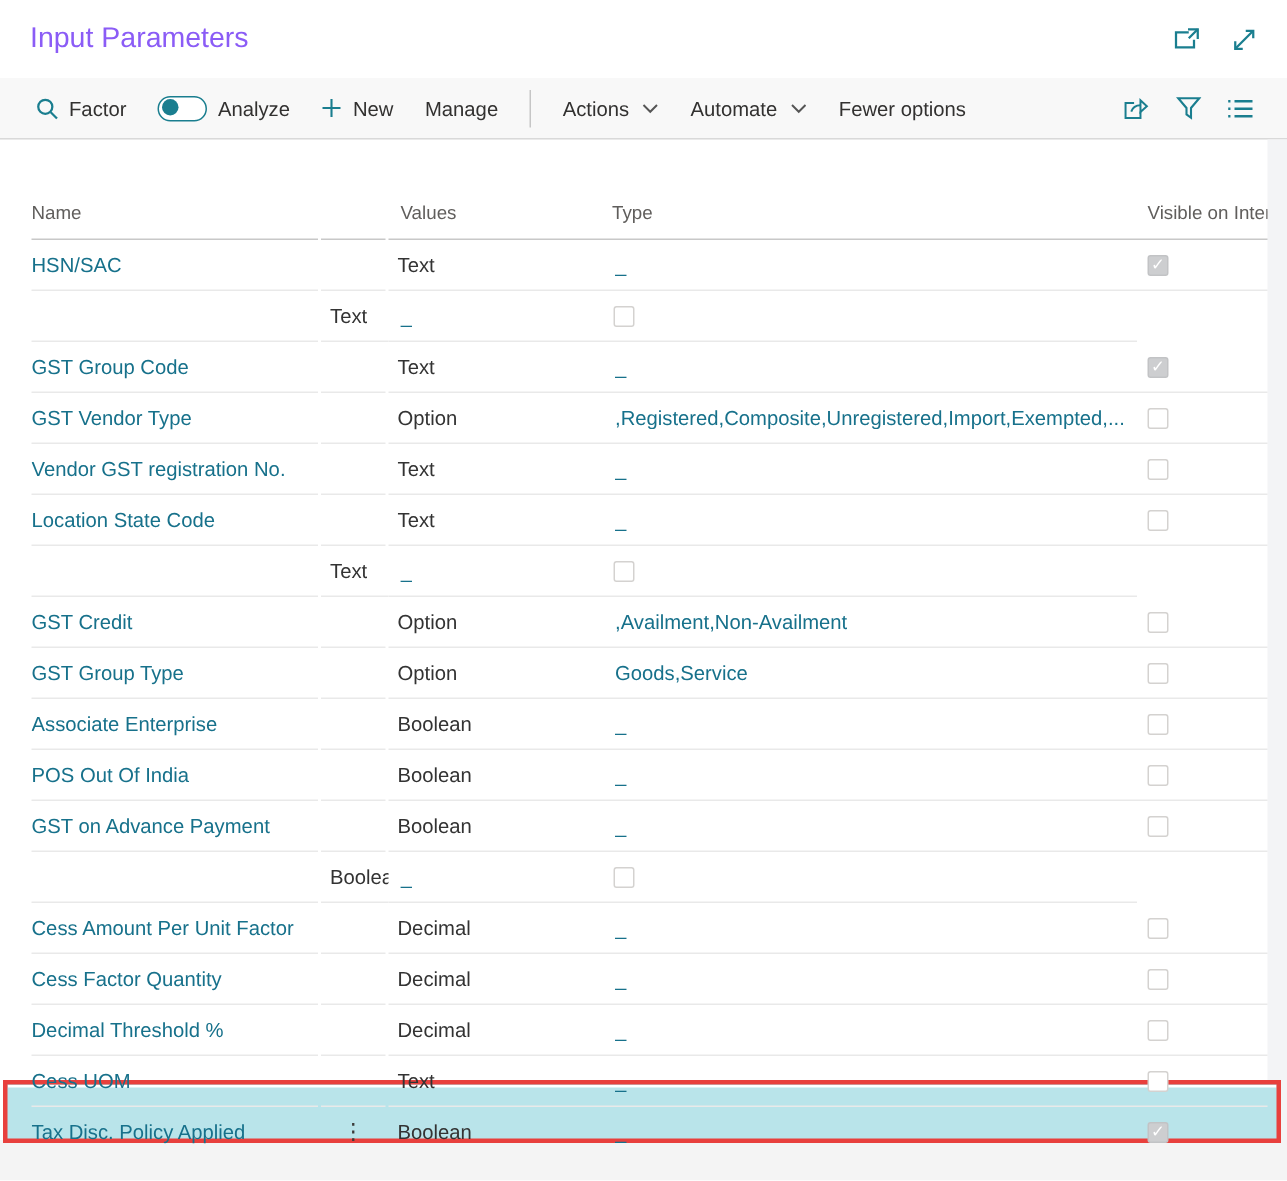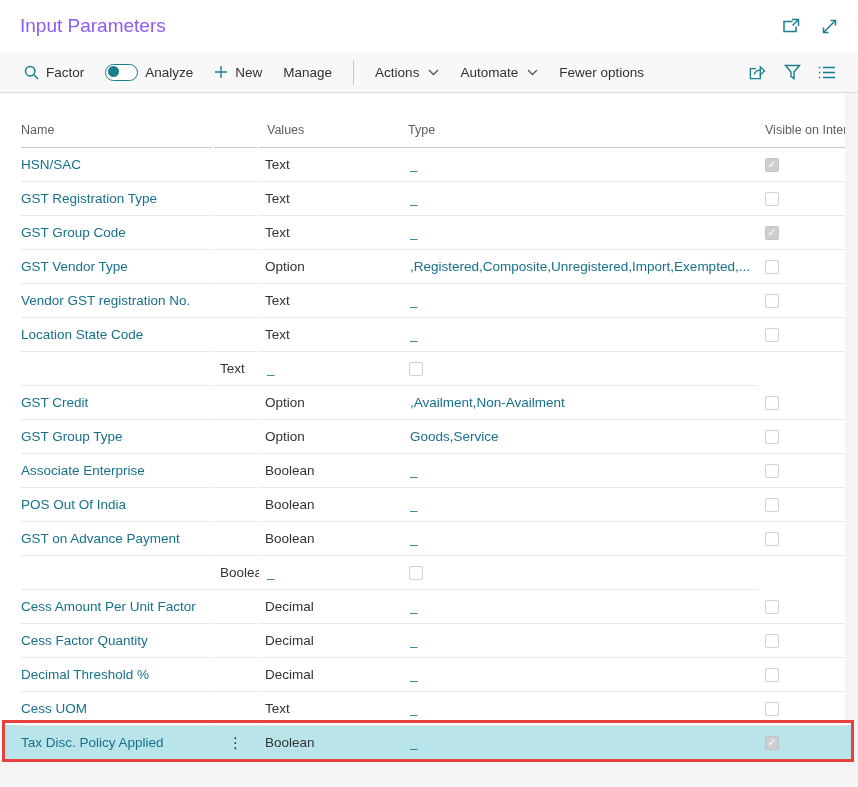--- a/index.html
+++ b/index.html
@@ -27,21 +27,21 @@
   
   .scroll-strip { position:absolute; left:845px; top:93px; width:13px; height:667px; background:#f3f4f6; z-index:0; }
   .bottom-strip { position:absolute; left:0; top:760px; width:858px; height:27px; background:#f4f4f4; z-index:0; }
 
   
   .annotation-box { position:absolute; left:2px; top:720px; width:846px; height:36px;
     border:3px solid #e8403d; background:#b9e4ea; box-shadow: inset 0 2px 0 0 #ffffff;
     z-index:1; box-sizing:content-box; }
 
   
-  .table { position:absolute; top:94px; left:0; width:845px; z-index:2; }
+  .table { position:absolute; top:106px; left:0; width:845px; z-index:2; }
   .grid-row { display:grid; grid-template-columns:193px 45px 143px 356px 87px; padding-left:21px; }
   .thead { height:54px; align-items:end; }
   .thead .cell { border-bottom:1px solid #c8c8c8; color:#605e5c; font-size:12.5px; padding-bottom:8px; line-height:1.35; }
   .row { height:34px; align-items:stretch; }
   .cell { display:flex; align-items:center; border-bottom:1px solid #e9e9e9; overflow:hidden; white-space:nowrap; }
   .thead .cell { display:block; }
   .c-name  { margin-right:2px; }
   .c-menu  { margin-right:2px; justify-content:center; }
   .thead .c-menu { border-bottom:1px solid #c8c8c8; }
   .c-type  { padding-left:6px; color:#333; }
@@ -166,23 +166,20 @@
           <span>Text</span>
         </div>
         <div class="cell c-values">
           <span class="vlink">_</span>
         </div>
         <div class="cell c-visible">
           <span class="checkbox checked"></span>
         </div>
       </div>
       <div class="row grid-row">
-        <div class="cell c-name">
-          <a class="link">GST Registration Type</a>
-        </div>
         <div class="cell c-menu"></div>
         <div class="cell c-type">
           <span>Text</span>
         </div>
         <div class="cell c-values">
           <span class="vlink">_</span>
         </div>
         <div class="cell c-visible">
           <span class="checkbox"></span>
         </div>

